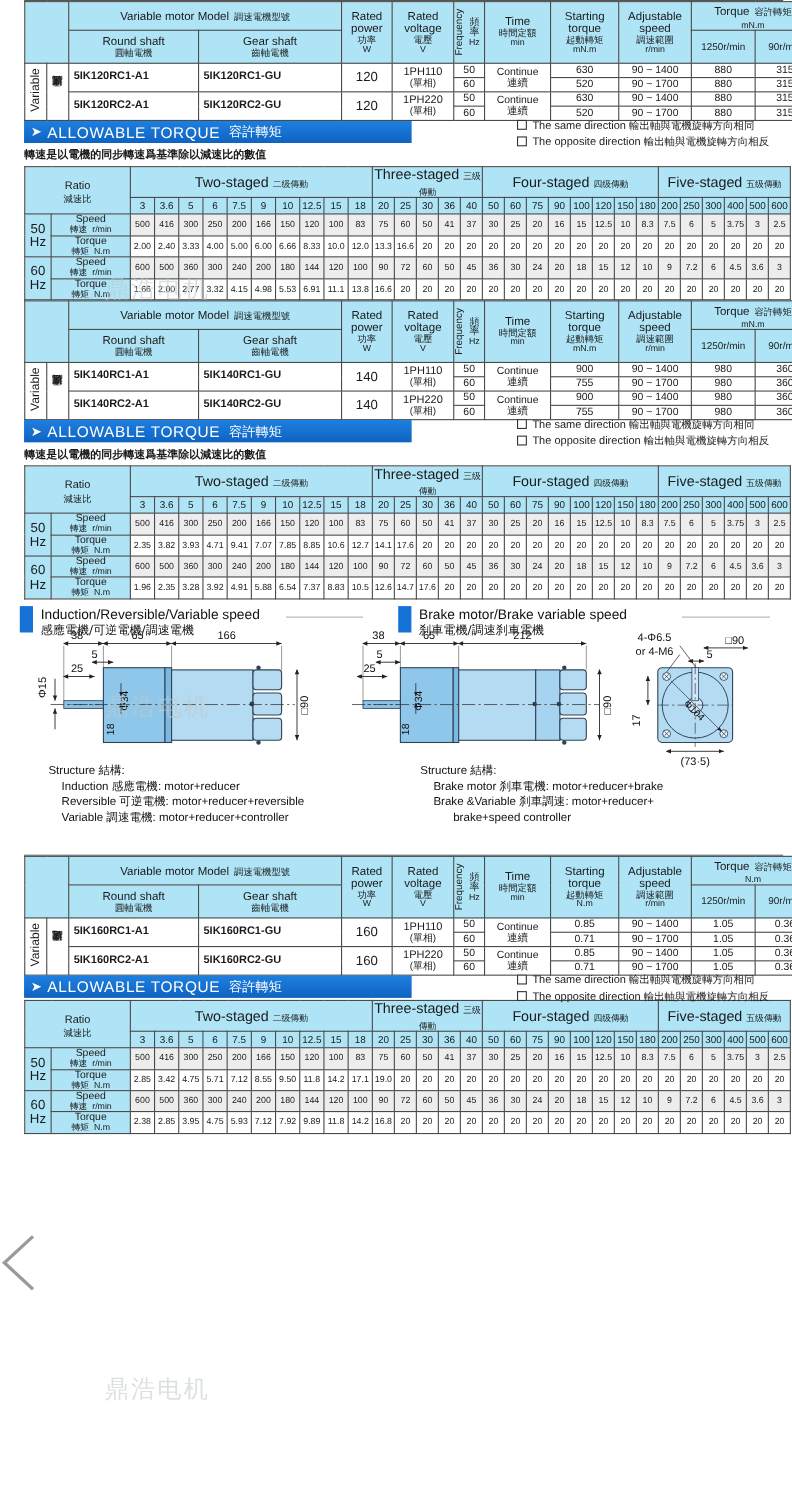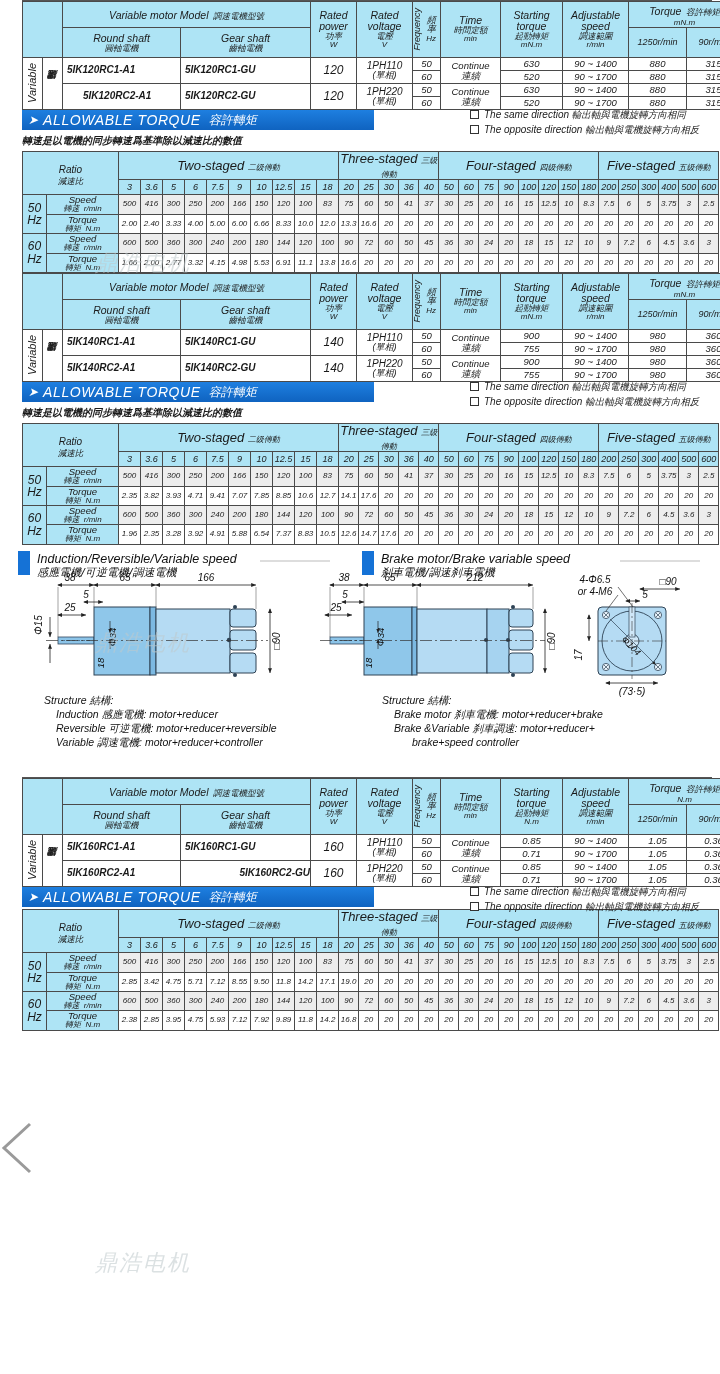--- a/index.html
+++ b/index.html
@@ -4,21 +4,21 @@
 <style>
   * { box-sizing: border-box; }
   html, body { margin:0; padding:0; }
   body {
     width:720px; height:1374px;
     background:#ffffff;
     font-family:"Liberation Sans", sans-serif;
     color:#1a1a1a;
     overflow:hidden;
   }
-  .page { position:relative; width:720px; height:1048px;font-style:italic; }
+  .page { position:relative; width:720px; height:1048px; }
 
   
   table { border-collapse:collapse; }
   .spec-table, .tq-table { width:690px; margin:0 0 0 22px; }
   .spec-table td, .spec-table th,
   .tq-table td, .tq-table th {
     border:1px solid #4a4a4a;
     text-align:center;
     vertical-align:middle;
     padding:0;
@@ -219,21 +219,21 @@
               <td class="cell">315</td>
             </tr>
             <tr>
               <td class="cell">60</td>
               <td class="cell">520</td>
               <td class="cell">90 ~ 1700</td>
               <td class="cell">880</td>
               <td class="cell">315</td>
             </tr>
             <tr>
-              <td class="cell-b" rowspan="2" style="height:26px;text-align:left;padding-left:20px">5IK120RC2-A1</td>
+              <td class="cell-b" rowspan="2" style="height:26px;text-align:left;padding-left:4px">5IK120RC2-A1</td>
               <td class="cell-b" rowspan="2" style="text-align:left;padding-left:4px">5IK120RC2-GU</td>
               <td class="cell" rowspan="2" style="font-size:12px">120</td>
               <td class="cell" rowspan="2">
                 <span class="two-line" style="font-size:10px">1PH220</span>
                 <span class="two-line" style="font-size:9px">(單相)</span>
               </td>
               <td class="cell">50</td>
               <td class="cell" rowspan="2">
                 <span class="two-line">Continue</span>
                 <span class="two-line">連續</span>
@@ -1086,21 +1086,21 @@
             </tr>
             <tr>
               <td class="cell">60</td>
               <td class="cell">0.71</td>
               <td class="cell">90 ~ 1700</td>
               <td class="cell">1.05</td>
               <td class="cell">0.36</td>
             </tr>
             <tr>
               <td class="cell-b" rowspan="2" style="height:26px;text-align:left;padding-left:4px">5IK160RC2-A1</td>
-              <td class="cell-b" rowspan="2" style="text-align:right;padding-left:16px">5IK160RC2-GU</td>
+              <td class="cell-b" rowspan="2" style="text-align:left;padding-left:4px">5IK160RC2-GU</td>
               <td class="cell" rowspan="2" style="font-size:12px">160</td>
               <td class="cell" rowspan="2">
                 <span class="two-line" style="font-size:10px">1PH220</span>
                 <span class="two-line" style="font-size:9px">(單相)</span>
               </td>
               <td class="cell">50</td>
               <td class="cell" rowspan="2">
                 <span class="two-line">Continue</span>
                 <span class="two-line">連續</span>
               </td>

